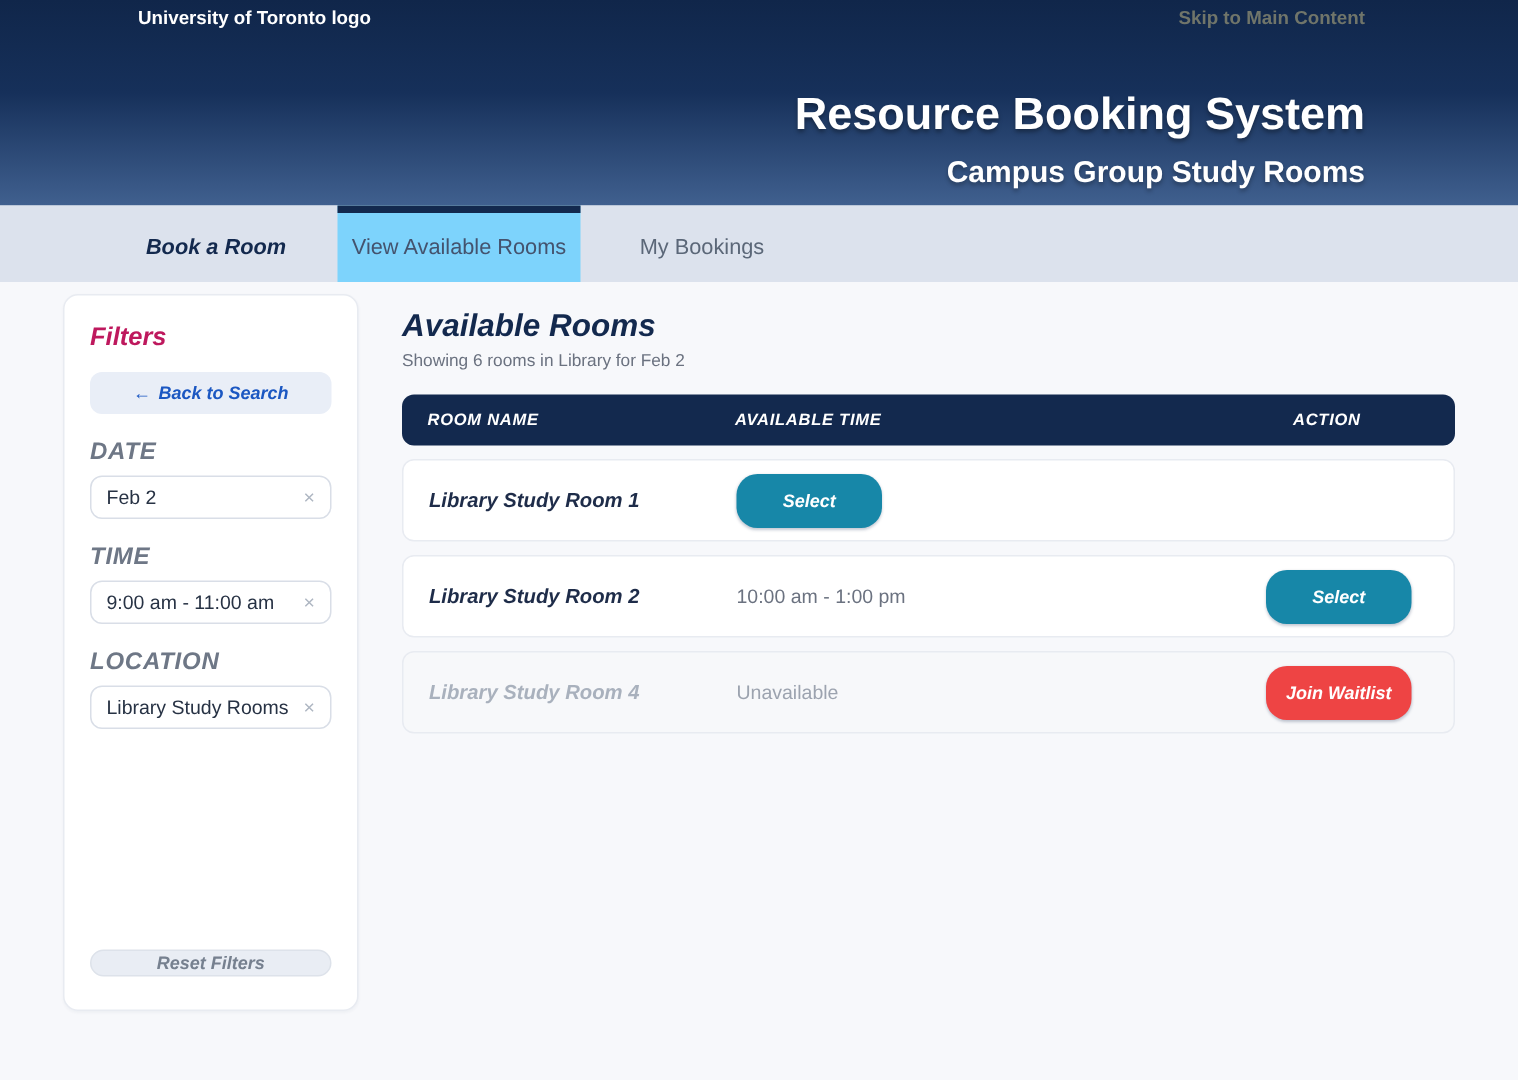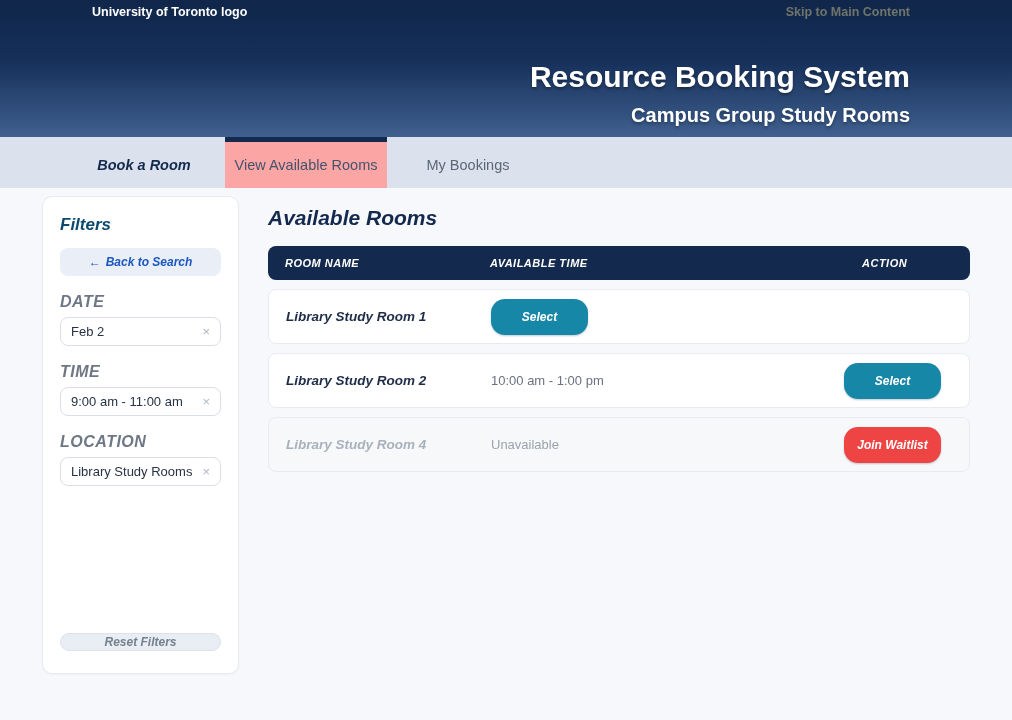--- a/index.html
+++ b/index.html
@@ -45,31 +45,31 @@
   }
   .tab {
     width: 162px; height: 51px;
     display: flex; align-items: center; justify-content: center;
     font-size: 14.5px; color: #5b6778;
     border-top: 5px solid transparent;
     cursor: pointer;
   }
   .tab.bold { font-weight: bold; font-style: italic; color: #13294e; }
   .tab.active {
-    background: #fca5a5; border-top-color: #13294e; color: #44536e;
+    background: #7dd3fc; border-top-color: #13294e; color: #44536e;
   }
 
   
   .filters-card {
     position: absolute; left: 42px; top: 196px; width: 197px; height: 478px;
     background: #ffffff; border: 1px solid #e8ebf1; border-radius: 10px;
     box-shadow: 0 1px 2px rgba(20,40,80,0.04);
     padding: 18px 17px;
   }
-  .filters-title { font-size: 17px; font-weight: bold; font-style: italic; color: #0c4a6e; }
+  .filters-title { font-size: 17px; font-weight: bold; font-style: italic; color: #be185d; }
   .back-btn {
     margin-top: 13px; width: 100%; height: 28px;
     background: #e9eef7; border: none; border-radius: 8px;
     color: #1b57c2; font-weight: bold; font-style: italic; font-size: 12px;
     font-family: "Liberation Sans", sans-serif;
     display: flex; align-items: center; justify-content: center; gap: 5px;
     cursor: pointer;
   }
   .field-label {
     display: block; margin-top: 17px;
@@ -167,20 +167,21 @@
   <div class="field-input">
     <span class="val">Library Study Rooms</span>
     <span class="clear-x">×</span>
   </div>
 
   <button class="reset-btn">Reset Filters</button>
 </aside>
 
 <main class="main">
   <h1 class="main-title">Available Rooms</h1>
+  <p class="main-subtitle">Showing 6 rooms in Library for Feb 2</p>
 
   <div class="thead grid3">
     <div>ROOM NAME</div>
     <div>AVAILABLE TIME</div>
     <div class="col-action">ACTION</div>
   </div>
 
   <div class="room-row grid3">
     <div class="name">Library Study Room 1</div>
     <div><button class="pill-btn btn-select">Select</button></div>

